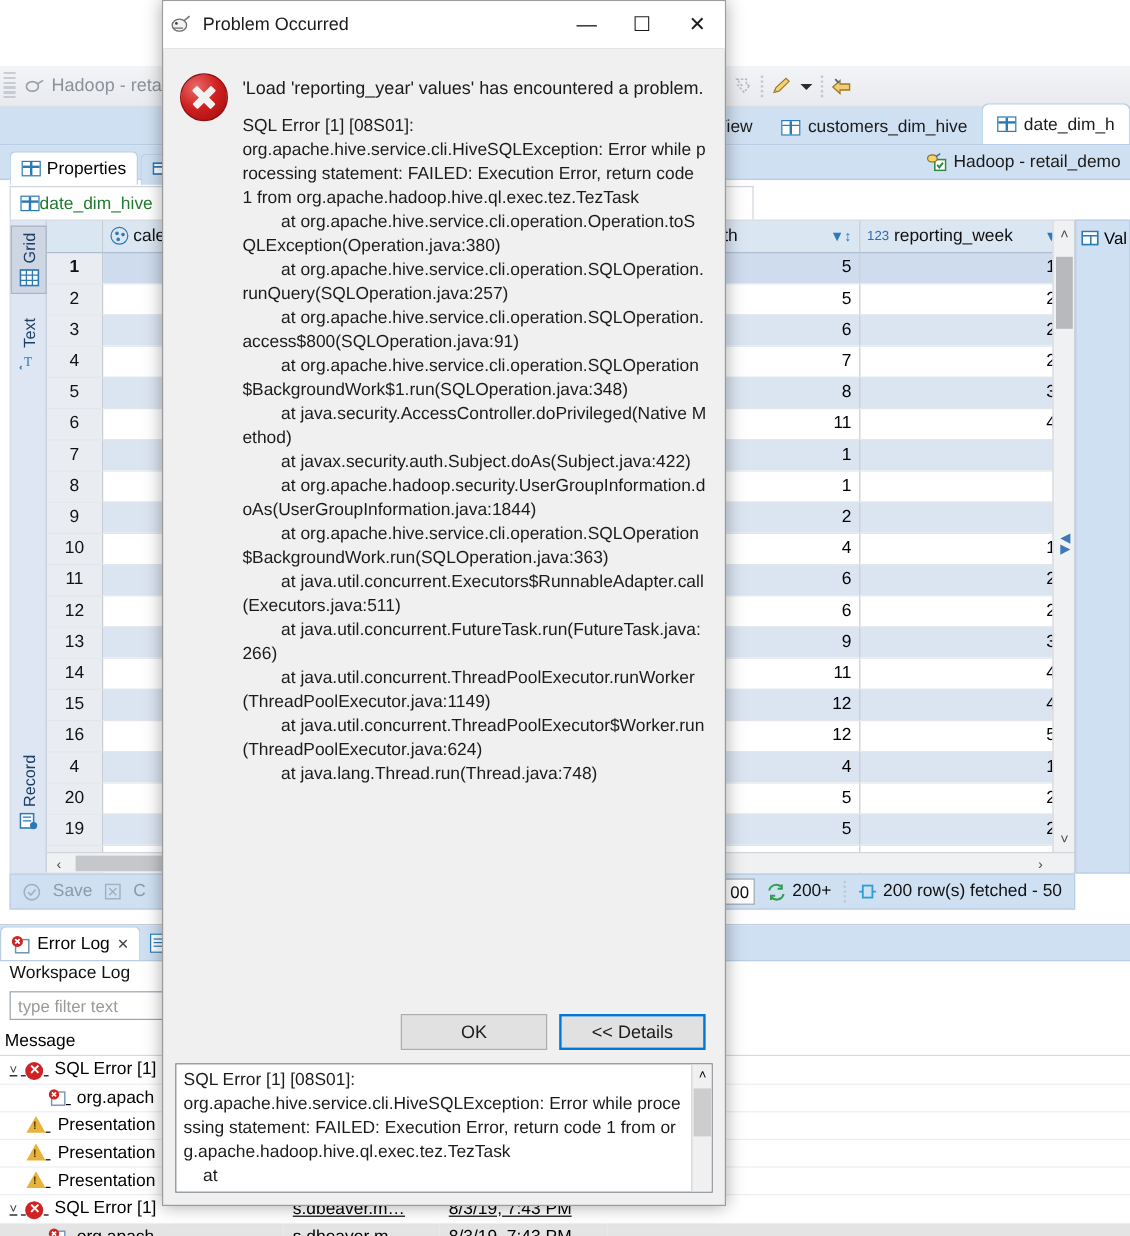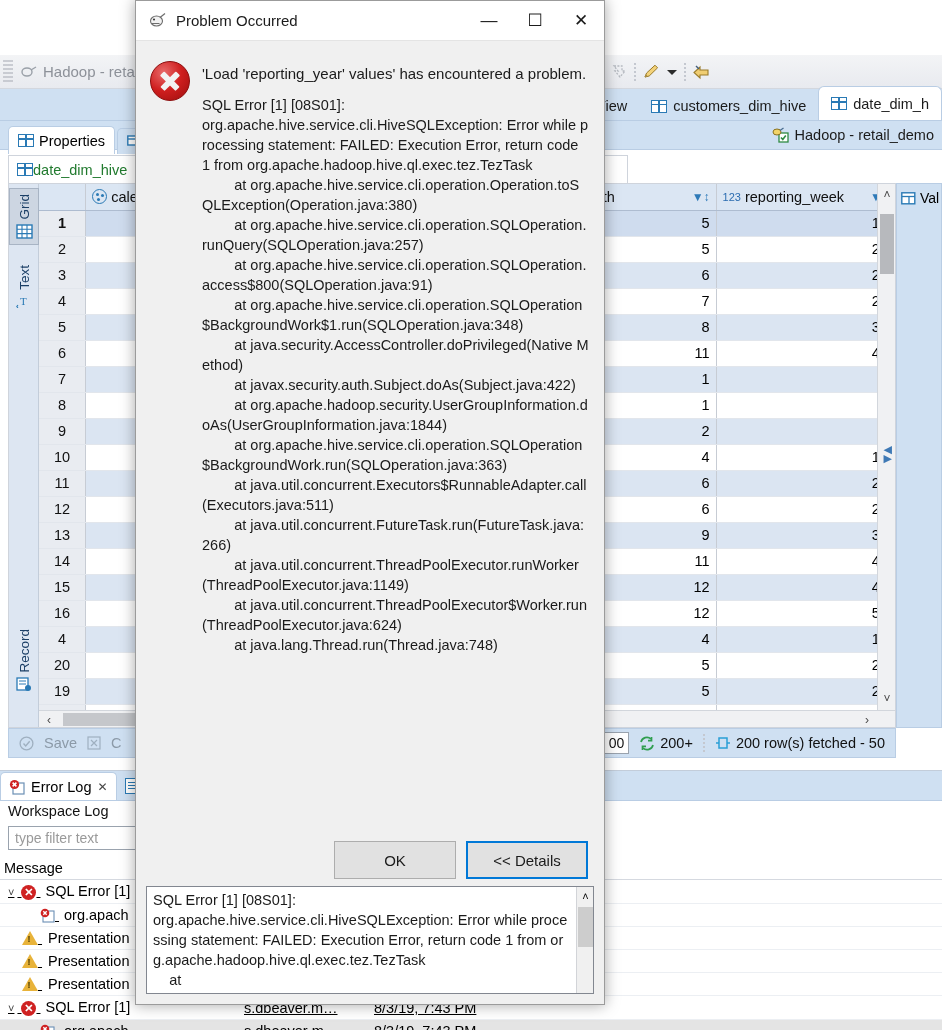--- a/index.html
+++ b/index.html
@@ -163,21 +163,21 @@
 
   
   .overlay { position:absolute; inset:0; }
   .dialog {
     position:absolute; left:135px; top:0px; width:470px; height:1005px;
     background:#f0f0f0; border:1px solid #9b9b9b;
     box-shadow:0 0 14px rgba(0,0,0,.35);
     display:flex; flex-direction:column;
   }
   .dlg-title { height:40px; background:#ffffff; display:flex; align-items:center;
-      padding-left:13px; border-bottom:1px solid #e4e4e4; }
+      padding-left:6px; border-bottom:1px solid #e4e4e4; }
   .dlg-title .t { font-size:15px; color:#1b1b1b; margin-left:9px; }
   .dlg-wbtns { margin-left:auto; display:flex; height:40px; }
   .wbtn { width:46px; height:40px; display:flex; align-items:center; justify-content:center;
       font-size:17px; color:#1b1b1b; }
   .dlg-body { flex:1; display:flex; padding:16px 14px 0 14px; overflow:hidden; }
   .dlg-icon { width:52px; flex:0 0 52px; padding-top:4px; }
   .big-err {
     width:40px; height:40px; border-radius:50%;
     background: radial-gradient(circle at 33% 28%, #e86a6a 0%, #cf1f1f 48%, #9d0d0d 100%);
     border:1px solid #8d0c0c; position:relative;
@@ -186,21 +186,21 @@
     content:""; position:absolute; left:50%; top:50%; width:22px; height:5.5px;
     background:#f2f2f2; border-radius:1px; }
   .big-err:before { transform:translate(-50%,-50%) rotate(45deg); }
   .big-err:after  { transform:translate(-50%,-50%) rotate(-45deg); }
   .dlg-text { flex:1; overflow:hidden;margin-top:8px; }
   .dlg-head-msg { font-size:15px; color:#1b1b1b; margin-bottom:13px; }
   .dlg-trace { font-size:14.5px; color:#1b1b1b; line-height:20px;
       white-space:pre-wrap; word-break:break-all; }
   .dlg-btns { height:52px; display:flex; align-items:center; justify-content:flex-end;
       gap:10px; padding:0 16px; }
-  .btn { height:38px; min-width:122px; background:#e1e1e1; border:1px solid #adadad;
+  .btn { height:30px; min-width:122px; background:#e1e1e1; border:1px solid #adadad;
       font-size:15px; color:#1b1b1b; display:flex; align-items:center; justify-content:center; }
   .btn.focus { background:#e1e1e1; border:2px solid #0078d7; }
   .dlg-details { margin:0 10px 10px 10px; height:108px; background:#ffffff;
       border:1px solid #828790; display:flex; overflow:hidden; }
   .dlg-details .txt { flex:1; padding:3px 6px; font-size:14.5px; line-height:20px;
       color:#1b1b1b; white-space:pre-wrap; word-break:break-all; overflow:hidden; }
   .dsc { width:17px; background:#f0f0f0; border-left:1px solid #d2d4d8; position:relative; }
   .dsc .a { position:absolute; top:0; left:0; width:17px; height:18px; display:flex;
       align-items:center; justify-content:center; font-size:11px; }
   .dsc .th { position:absolute; top:20px; left:1px; width:15px; height:40px; background:#cdcdcd; }

